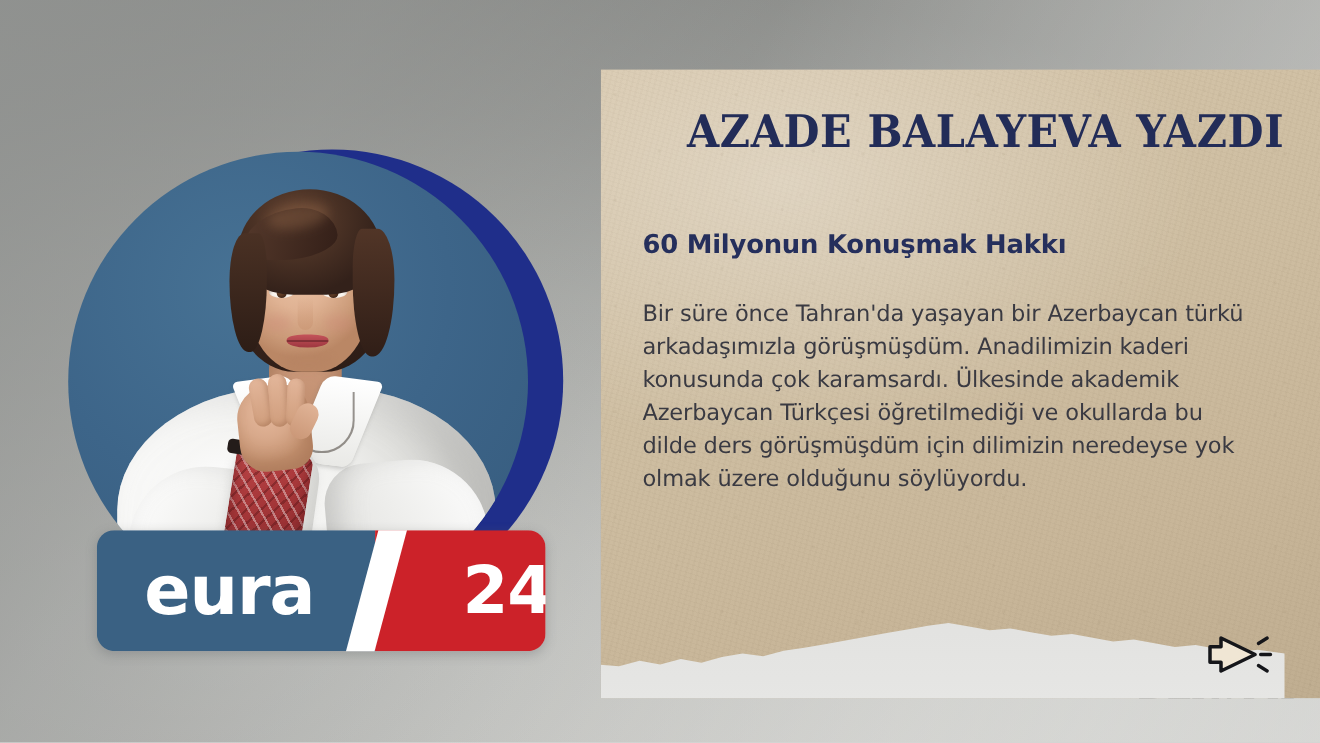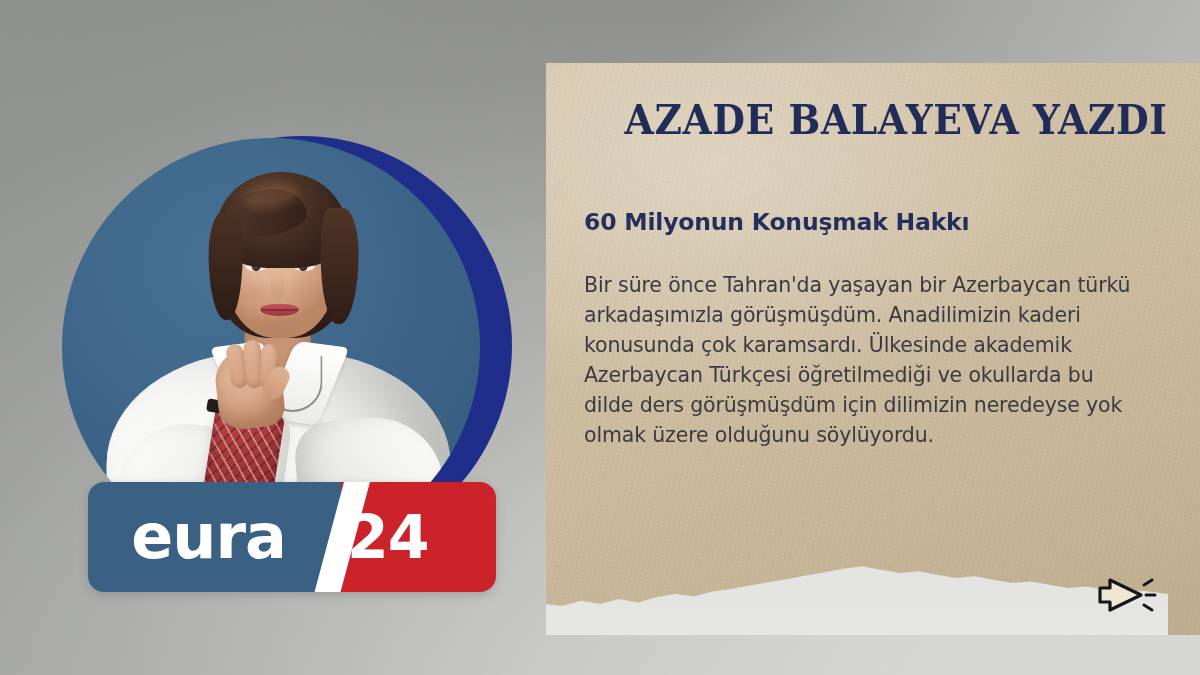--- a/index.html
+++ b/index.html
@@ -268,21 +268,21 @@
     display:flex;
   }
   .logo-left {
     position:relative; flex:0 0 253px; height:100%;
     background:#3a6183;
     display:flex; align-items:center; justify-content:center;
   }
   .logo-right {
     position:relative; flex:1 1 auto; height:100%;
     background:#cc2229;
-    display:flex; align-items:center; justify-content:flex-start;
+    display:flex; align-items:center; justify-content:flex-end;
   }
   .logo-slash {
     position:absolute; left:241px; top:-6px; width:26px; height:124px;
     background:#ffffff; transform:skewX(-15deg); z-index:3;
   }
   .logo-word {
     font-family:"DejaVu Sans", sans-serif;
     color:#ffffff; font-weight:700; font-size:62px;
     letter-spacing:-1px; line-height:1; transform:translateX(-6px);
   }

